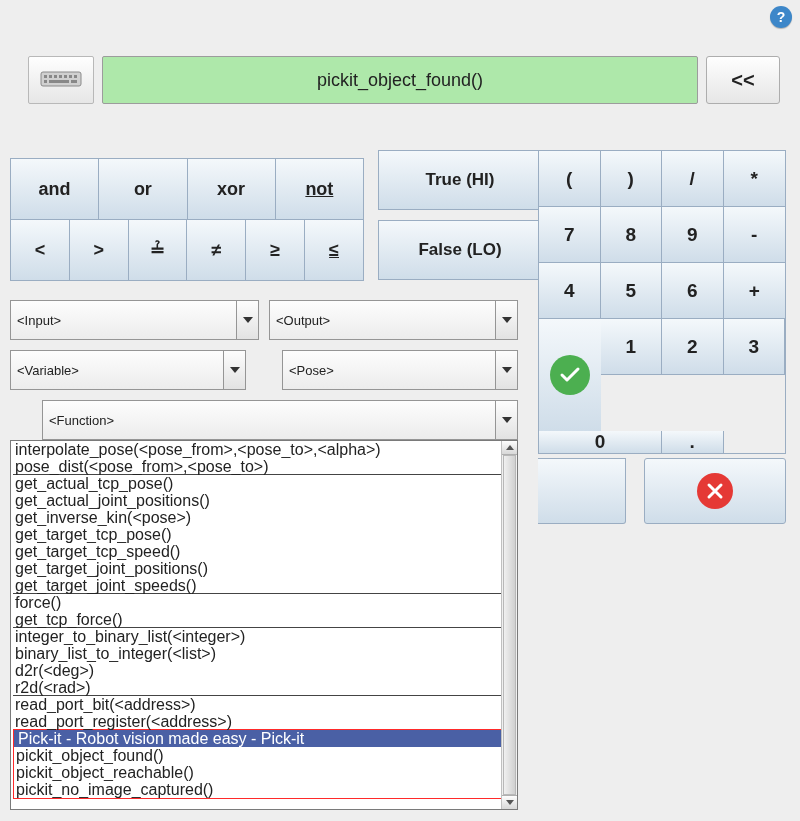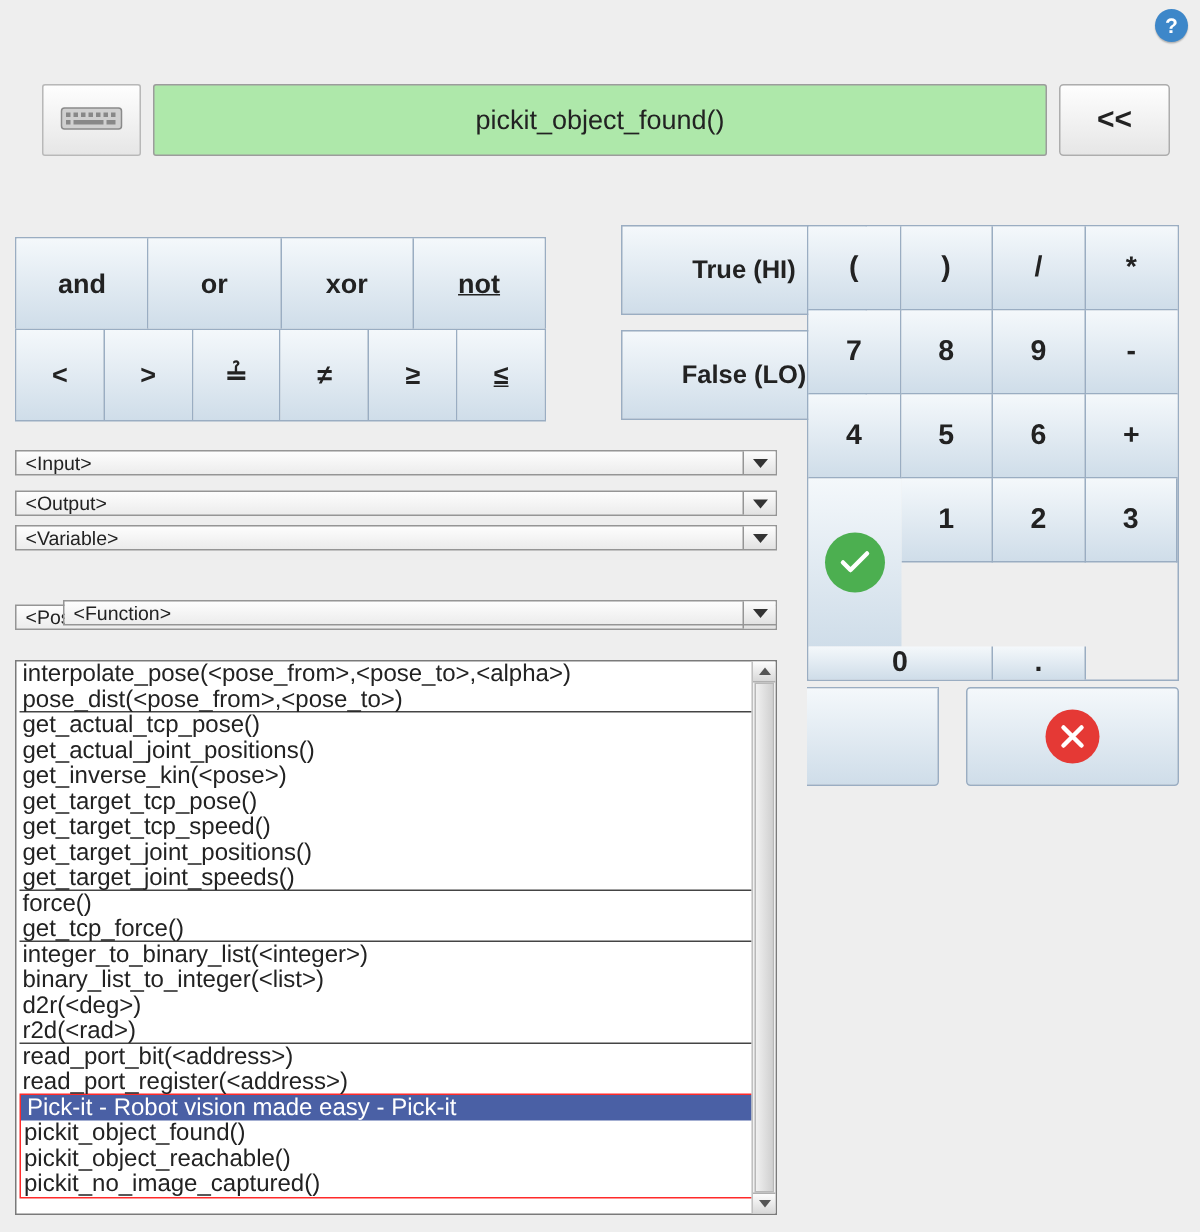--- a/index.html
+++ b/index.html
@@ -83,21 +83,20 @@
     font-size: 18px; font-weight: bold;
     cursor: pointer;
   }
   .logic-btn:last-child { border-right: none; text-decoration: underline; }
 
   
   .tf-block {
     position: absolute;
     top: 150px; left: 378px;
     width: 164px;
-    margin-left: 36px;
   }
   .tf-btn {
     height: 60px;
     border: 1px solid #9aadc2;
     background: linear-gradient(#f4f8fb, #cfdde9);
     display: flex; align-items: center; justify-content: center;
     font-size: 17px; font-weight: bold;
     cursor: pointer;
   }
   .tf-btn + .tf-btn { margin-top: 10px; }
@@ -128,21 +127,21 @@
     width: 40px; height: 40px; border-radius: 50%;
     background: #4caf50;
     display: flex; align-items: center; justify-content: center;
   }
   .ok-circle svg { width: 24px; height: 24px; }
 
   
   .dd-row {
     position: absolute;
     left: 10px;
-    display: flex; gap: 10px; flex-direction: column;
+    display: flex; gap: 10px;
   }
   .dd-row.r1 { top: 300px; width: 508px; }
   .dd-row.r2 { top: 350px; width: 508px; gap: 36px; }
   .dd-row.r3 { top: 400px; width: 508px; padding-left: 32px; }
   .dd {
     position: relative;
     flex: 1;
     height: 40px;
     border: 1px solid #959595;
     background: linear-gradient(#fdfdfd, #ececec);

